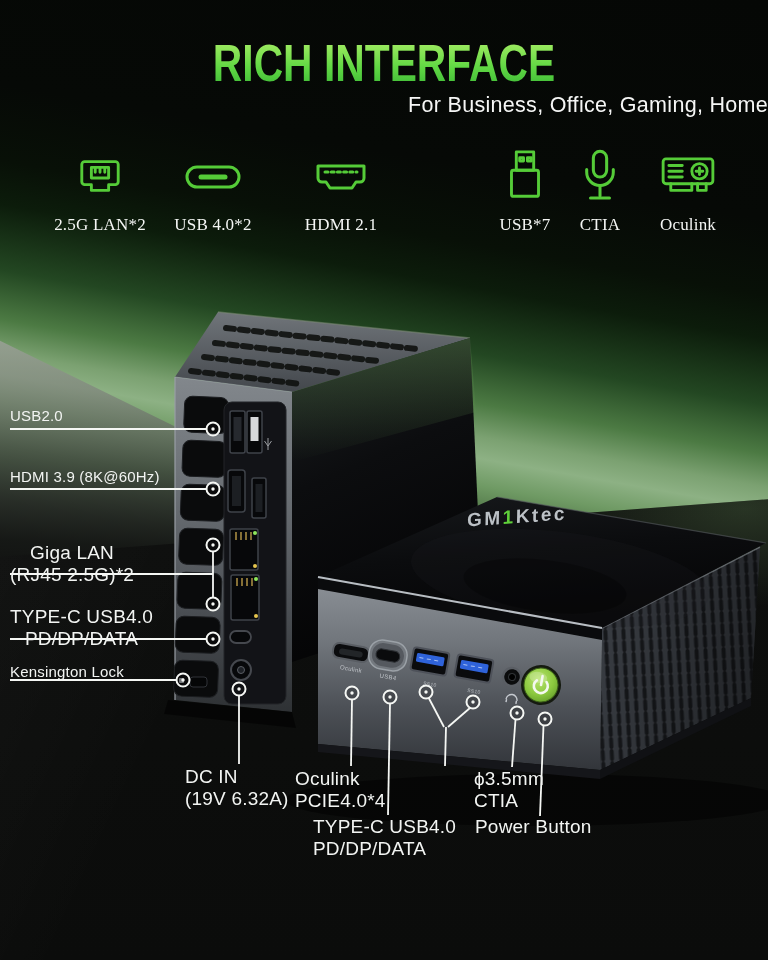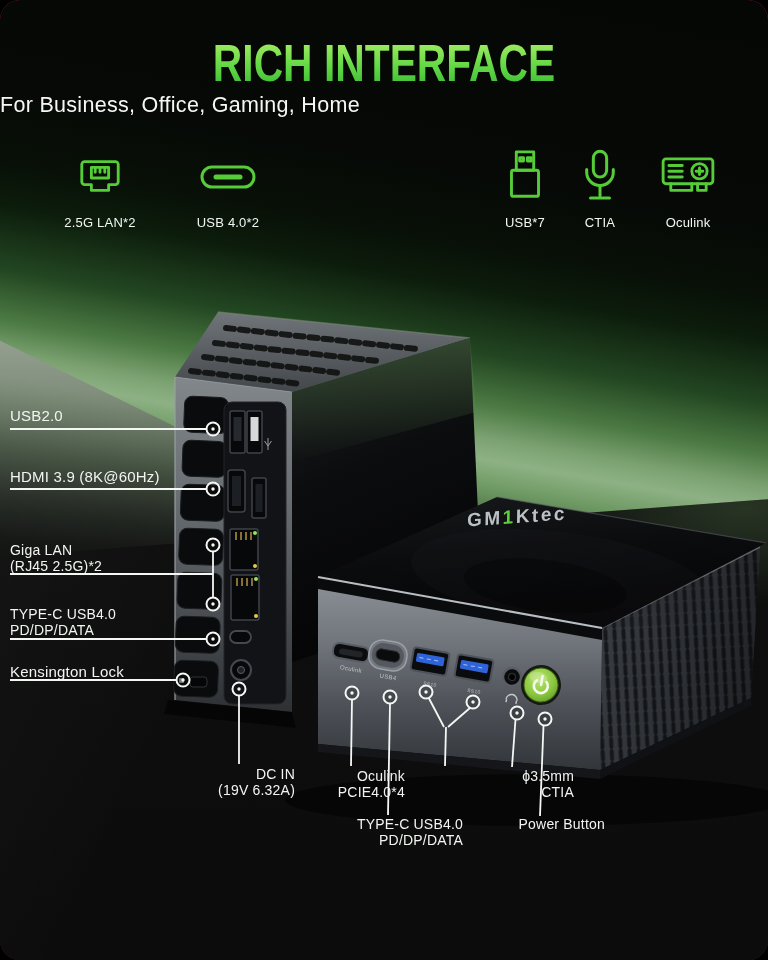--- a/index.html
+++ b/index.html
@@ -1,17 +1,17 @@
 <!DOCTYPE html>
 <html><head>
 <meta charset="utf-8">
 <style>
   html,body{margin:0;padding:0;background:#000;}
   .stage{position:relative;width:768px;height:960px;overflow:hidden;
-         font-family:"Liberation Sans",sans-serif;background:#be185d;border-radius:20px;}
+         font-family:"Liberation Sans",sans-serif;background:#be185d;}
   .bg-base{position:absolute;inset:0;
     background:linear-gradient(190deg,
       #050705 0%, #060906 20%, #081007 27%, #0c1c0b 31%, #234722 37%,
       #4c7a43 41.5%, #7ba171 44.5%, #8db184 46.5%, #6f9a64 49%,
       #3f6137 53%, #1c2a19 58%, #0f120e 63%, #0c0d0c 75%, #0a0a0a 100%);}
   .bg-desk{position:absolute;inset:0;
     clip-path:polygon(0 35.5%,23% 44.5%,23% 100%,0 100%);
     background:linear-gradient(183deg,
       rgba(156,163,152,0) 33%, rgba(156,163,152,.9) 37.5%,
       rgba(125,132,122,.78) 43%, rgba(70,75,69,.72) 50%,
@@ -20,31 +20,31 @@
     clip-path:polygon(0 58%,100% 52%,100% 100%,0 100%);
     background:
       radial-gradient(320px 140px at 97% 53%, rgba(110,150,95,.28), transparent 70%),
       linear-gradient(115deg, rgba(255,255,255,.05), transparent 42%),
       linear-gradient(180deg,#191b18 0%,#111310 24%,#0d0e0d 55%,#0b0c0b 100%);}
   .title{position:absolute;top:34px;left:0;right:0;text-align:center;
     font-size:51px;font-weight:bold;letter-spacing:0;
     transform:scaleX(.8);
     background:linear-gradient(180deg,#a9ee66 8%,#62d844 55%,#33b233 100%);
     -webkit-background-clip:text;background-clip:text;color:transparent;}
-  .subtitle{position:absolute;top:93px;left:0;right:0;text-align:left;
+  .subtitle{position:absolute;top:93px;left:0;right:0;text-align:right;
     font-size:21.5px;color:#f5f6f5;letter-spacing:.3px;}
   .feature{position:absolute;top:148px;width:116px;text-align:center;}
   .fi{height:58px;display:flex;align-items:center;justify-content:center;}
   .fi svg{display:block;}
-  .flabel{margin-top:9px;font-size:13px;color:#f4f6f4;letter-spacing:.2px;white-space:nowrap;}
+  .flabel{margin-top:9px;font-size:17px;color:#f4f6f4;letter-spacing:.2px;white-space:nowrap;font-family:Liberation Serif, serif;}
   .scene{position:absolute;inset:0;}
-  .lbl{position:absolute;color:#f2f4f2;font-size:15px;line-height:1.16;letter-spacing:.2px;}
+  .lbl{position:absolute;color:#f2f4f2;font-size:15px;line-height:1.16;letter-spacing:.2px;text-align:center;}
   .lbl span{display:block;}
-  .lbl.sm{font-size:14px;}
-  .lbl.ctr{text-align:right;}
+  .lbl.sm{font-size:19px;}
+  .lbl.ctr{text-align:left;}
   .mark{position:absolute;font-size:6px;color:#c9cdd2;opacity:.9;
         transform:rotate(10deg);text-align:center;letter-spacing:.3px;}
   .mark.ss{font-size:5px;opacity:.8;}
   .logo{position:absolute;left:452px;top:506px;width:130px;text-align:center;
     transform:rotate(-4deg) skewX(-5deg);font-weight:bold;font-size:19px;
     letter-spacing:2.5px;color:#c6cbd0;opacity:.95;}
   .logo .accent{color:#64da3c;}
 </style>
 </head>
 <body>
@@ -60,28 +60,37 @@
   <div class="feature" style="left:42px">
     <div class="fi">
       <svg width="46" height="46" viewBox="0 0 48 48" fill="none" stroke="#55cc38" stroke-width="3" stroke-linecap="round" stroke-linejoin="round">
         <path d="M8 8 h32 a3 3 0 0 1 3 3 v18 a3 3 0 0 1 -3 3 h-7 v6 h-18 v-6 h-7 a3 3 0 0 1 -3 -3 v-18 a3 3 0 0 1 3 -3 z"></path>
         <rect x="15" y="14" width="18" height="11"></rect>
         <path d="M19 14 v5 M24 14 v5 M29 14 v5"></path>
       </svg>
     </div>
     <div class="flabel">2.5G LAN*2</div>
   </div>
-  <div class="feature" style="left:170px">
+  <div class="feature" style="left:155px">
     <div class="fi">
       <svg width="58" height="26" viewBox="0 0 58 26" fill="none" stroke="#55cc38" stroke-width="3" stroke-linecap="round">
         <rect x="3" y="3" width="52" height="20" rx="10"></rect>
         <line x1="17" y1="13" x2="41" y2="13" stroke-width="5"></line>
       </svg>
     </div>
     <div class="flabel">USB 4.0*2</div>
+  </div>
+  <div class="feature" style="left:283px">
+    <div class="fi">
+      <svg width="56" height="32" viewBox="0 0 56 32" fill="none" stroke="#55cc38" stroke-width="3" stroke-linecap="round" stroke-linejoin="round">
+        <path d="M5 5 h46 v12 a4 4 0 0 1 -4 4 h-4 l-4 6 h-22 l-4 -6 h-4 a4 4 0 0 1 -4 -4 z"></path>
+        <line x1="12" y1="11" x2="44" y2="11" stroke-dasharray="3 3.2"></line>
+      </svg>
+    </div>
+    <div class="flabel">HDMI 2.1</div>
   </div>
   <div class="feature" style="left:467px">
     <div class="fi">
       <svg width="36" height="56" viewBox="0 0 36 58" fill="none" stroke="#55cc38" stroke-width="3" stroke-linejoin="round">
         <rect x="9" y="3" width="18" height="19"></rect>
         <rect x="4" y="22" width="28" height="27" rx="2"></rect>
         <rect x="12.5" y="9" width="4" height="3.5"></rect>
         <rect x="20.5" y="9" width="4" height="3.5"></rect>
       </svg>
     </div>

